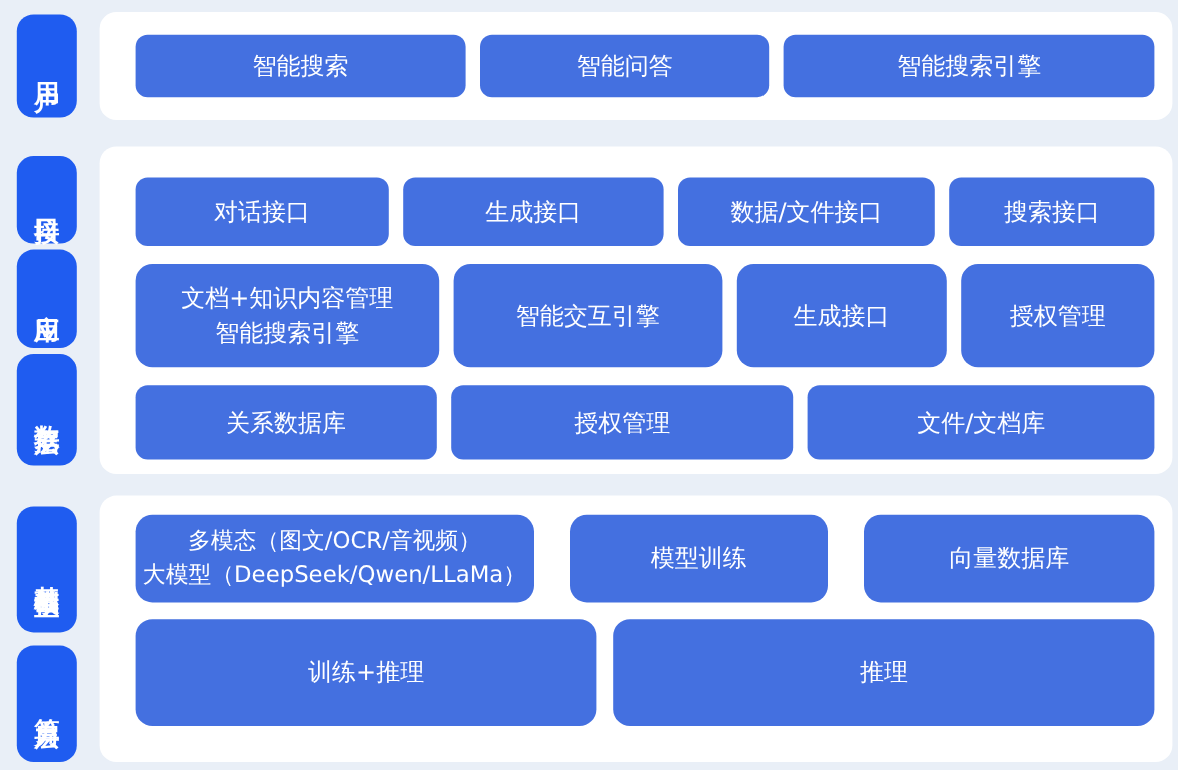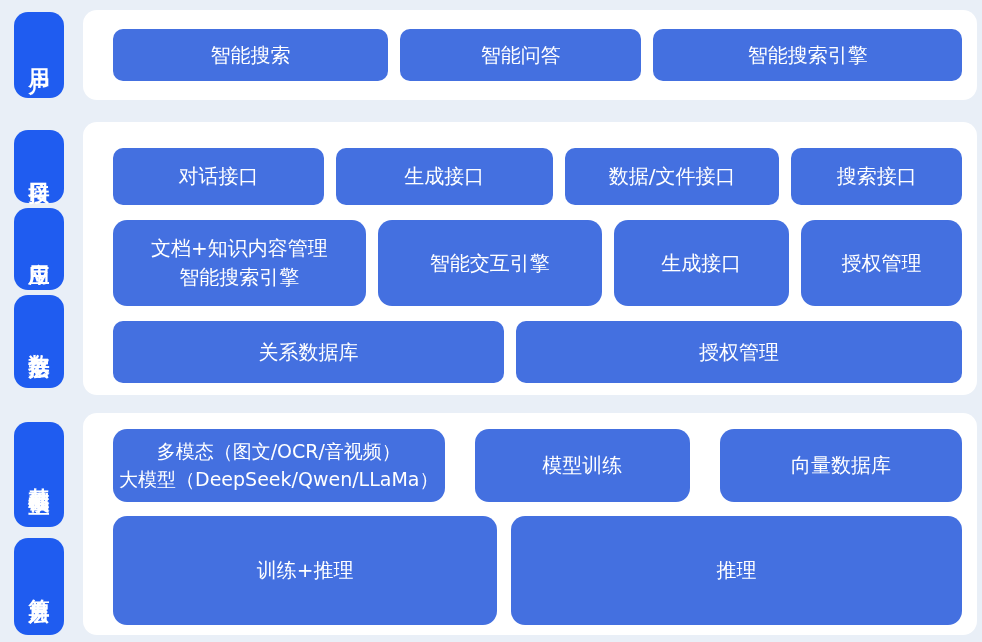--- a/index.html
+++ b/index.html
@@ -107,39 +107,40 @@
         <div class="node big" style="flex:254">文档+知识内容管理
 智能搜索引擎</div>
         <div class="node big" style="flex:225">智能交互引擎</div>
         <div class="node big" style="flex:176">生成接口</div>
         <div class="node big" style="flex:162">授权管理</div>
       </div>
       <div class="spacer" style="height:15px"></div>
       <div class="row" style="height:62px">
         <div class="node" style="flex:251">关系数据库</div>
         <div class="node" style="flex:286">授权管理</div>
+        <div class="node" style="flex:289">文件/文档库</div>
       </div>
     </div>
   </div>
 
   <div class="spacer" style="height:18px"></div>
 
   <div class="section" style="height:222px">
     <div class="rail" style="padding-top:9px; gap:11px">
       <div class="pill" style="height:105px; letter-spacing:2px">基础模型</div>
       <div class="pill" style="height:97px">算力层</div>
     </div>
     <div class="panel" style="padding-top:16px">
       <div class="row" style="height:73px; gap:30px">
         <div class="node big small-text" style="flex:329">多模态（图文/OCR/音视频）
 大模型（DeepSeek/Qwen/LLaMa）</div>
         <div class="node big" style="flex:214">模型训练</div>
         <div class="node big" style="flex:240">向量数据库</div>
       </div>
       <div class="spacer" style="height:14px"></div>
-      <div class="row" style="height:109px; gap:14px">
+      <div class="row" style="height:89px; gap:14px">
         <div class="node big" style="flex:387">训练+推理</div>
         <div class="node big" style="flex:454">推理</div>
       </div>
     </div>
   </div>
 
 </div>
 
 </body></html>

